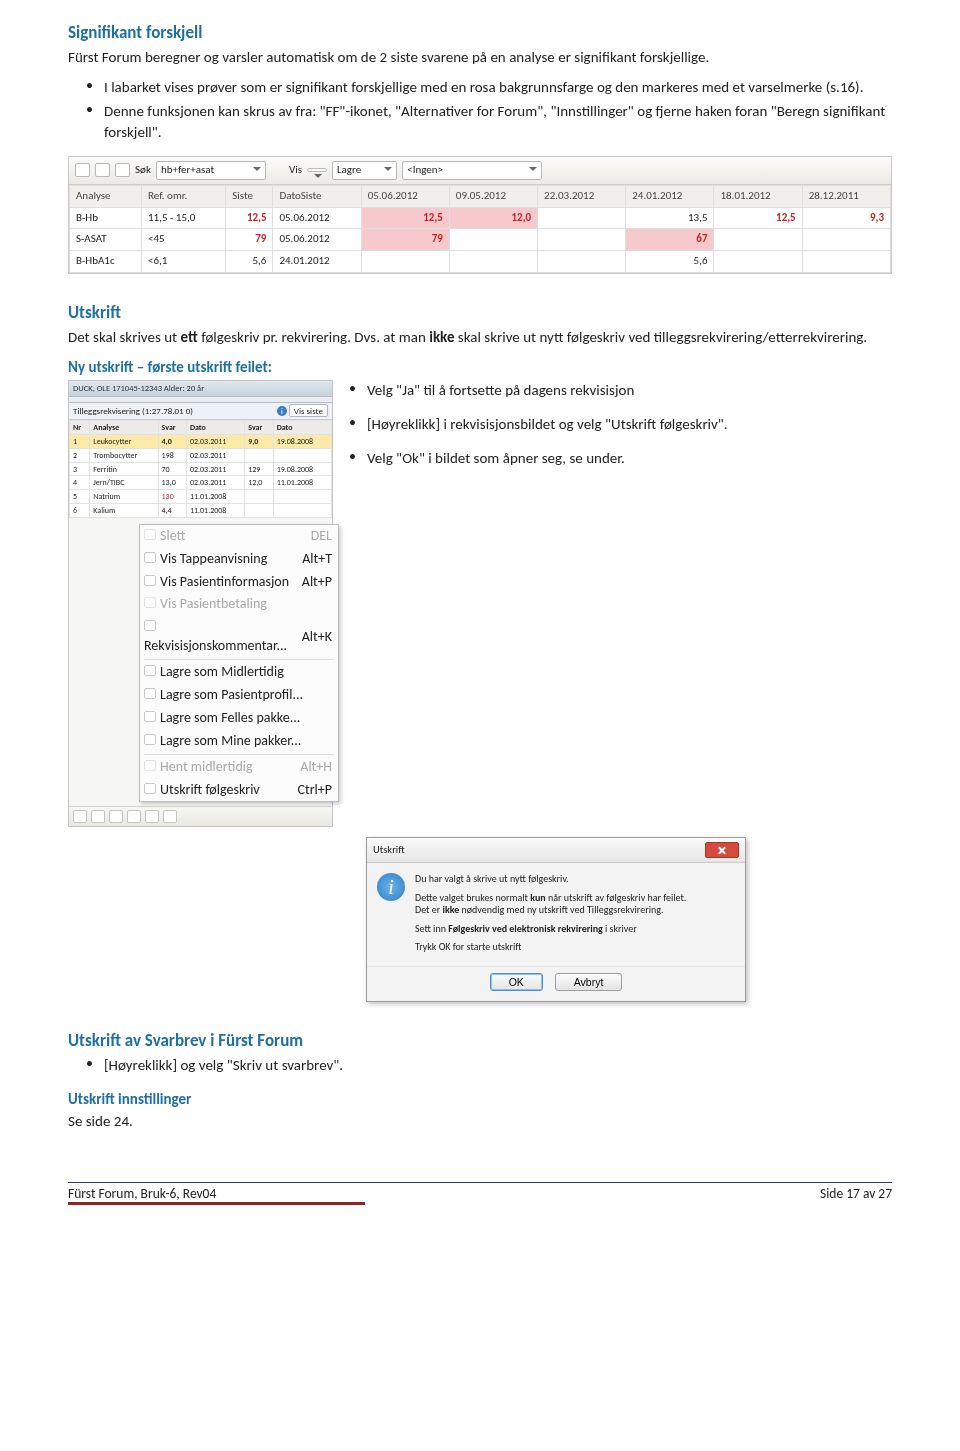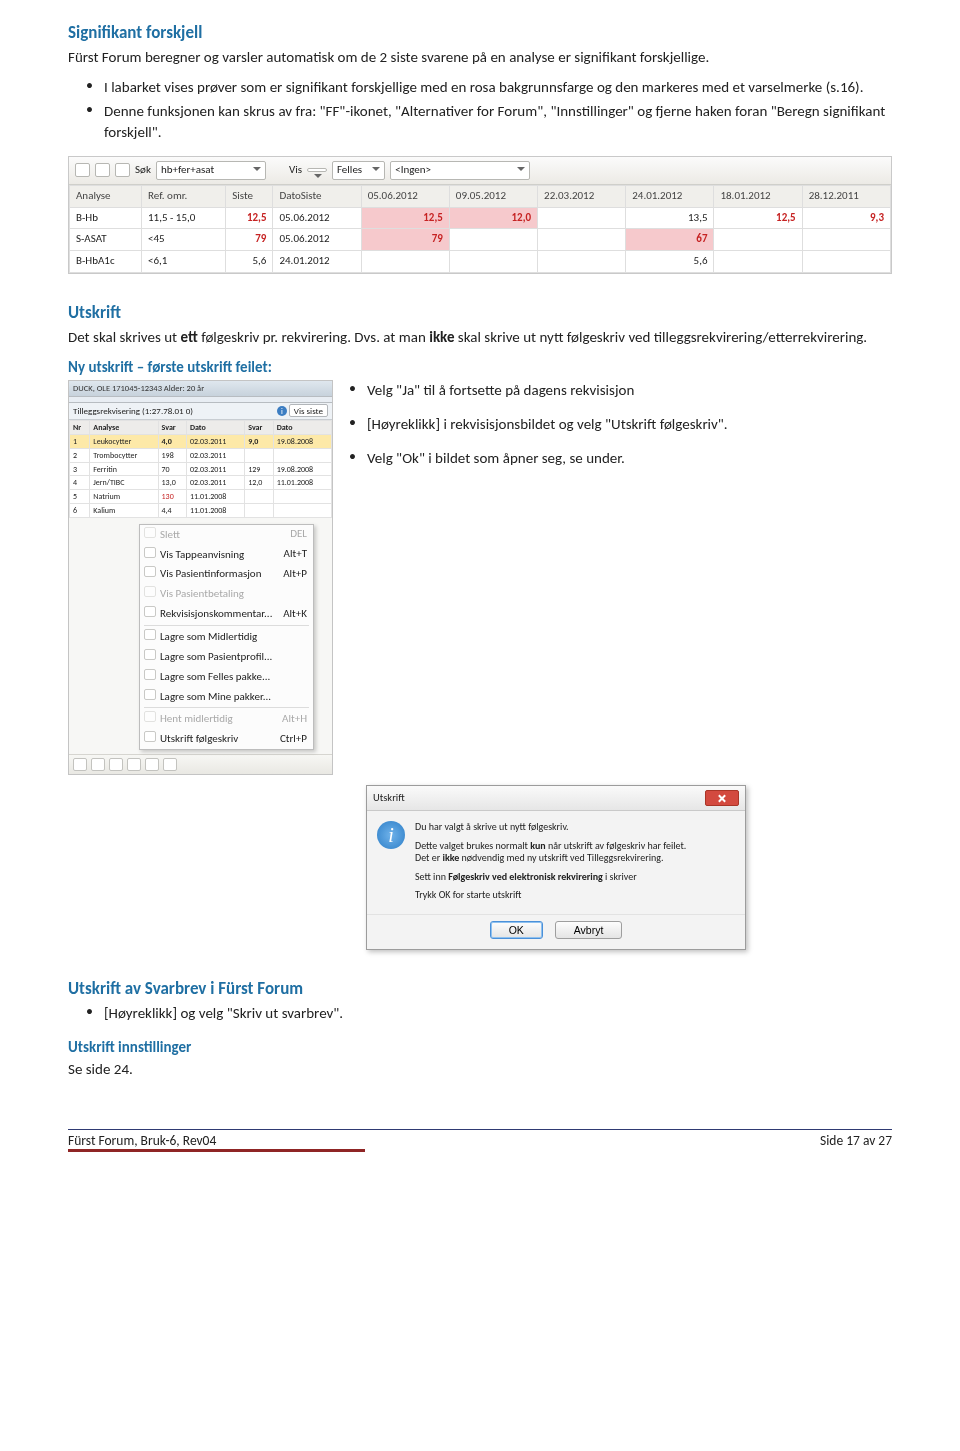--- a/index.html
+++ b/index.html
@@ -39,21 +39,21 @@
     padding: 4px 6px;
     border-bottom: 1px solid #cfcfca;
     font-size: 11px;
   }
   .shot1 .toolbar .tb-icon {
     width: 15px; height: 14px; display: inline-block;
     border: 1px solid #b7b7b3; background: #fff; border-radius: 2px;
   }
   .shot1 .toolbar .cmb {
     border: 1px solid #b7b7b3; background: #fff;
-    padding: 1px 22px 1px 4px; border-radius: 2px; position: relative;
+    padding: 1px 35px 1px 4px; border-radius: 2px; position: relative;
     display: inline-block; min-width: 80px;
   }
   .shot1 .toolbar .cmb::after {
     content:""; position:absolute; right:4px; top:5px;
     border:4px solid transparent; border-top-color:#666;
   }
   .shot1 table { width: 100%; border-collapse: collapse; background:#fff; }
   .shot1 th, .shot1 td {
     border: 1px solid #dedede; padding: 3px 6px; text-align: left;
     white-space: nowrap; font-weight: normal;
@@ -92,23 +92,23 @@
   .shot2 table { width:100%; border-collapse: collapse; background:#fff; }
   .shot2 th, .shot2 td {
     border:1px solid #e2e2e2; padding:1px 3px; font-size:8px; text-align:left;
     white-space:nowrap;
   }
   .shot2 th { background:#edecea; }
   .shot2 td.red { color:#c62323; }
   .shot2 td.bold { font-weight:bold; }
   .shot2 .ctxmenu {
     position: relative; margin: 6px 0 4px 70px;
-    background:#fcfcfc; border:1px solid #bdbdbd; width: 175px;
+    background:#fcfcfc; border:1px solid #bdbdbd; width: 200px;
     box-shadow: 2px 2px 4px rgba(0,0,0,.2);
-    font-size: 11px;
+    font-size: 14px;
   }
   .shot2 .ctxmenu .row {
     display:flex; align-items:center; padding:2px 6px 2px 4px;
     justify-content:space-between;
   }
   .shot2 .ctxmenu .row .ic {
     width:12px; height:11px; display:inline-block; margin-right:4px;
     border:1px solid #c9c9c6; background:#fff; border-radius:2px;
   }
   .shot2 .ctxmenu .row.gray { color:#a9a9a9; }
@@ -191,21 +191,21 @@
 
 <div class="shot1">
   <div class="toolbar">
     <span class="tb-icon"></span>
     <span class="tb-icon"></span>
     <span class="tb-icon"></span>
     <span>Søk</span>
     <span class="cmb" style="min-width:110px">hb+fer+asat</span>
     <span style="margin-left:18px">Vis</span>
     <span class="cmb" style="min-width:18px;padding-right:14px"></span>
-    <span class="cmb" style="min-width:44px">Felles</span>
+    <span class="cmb" style="min-width:44px">Lagre</span>
     <span class="cmb" style="min-width:140px">&lt;Ingen&gt;</span>
   </div>
   <table>
     <thead>
         <tr id="sh1-head">
           <th>Analyse</th>
           <th>Ref. omr.</th>
           <th>Siste</th>
           <th>DatoSiste</th>
           <th>05.06.2012</th>

